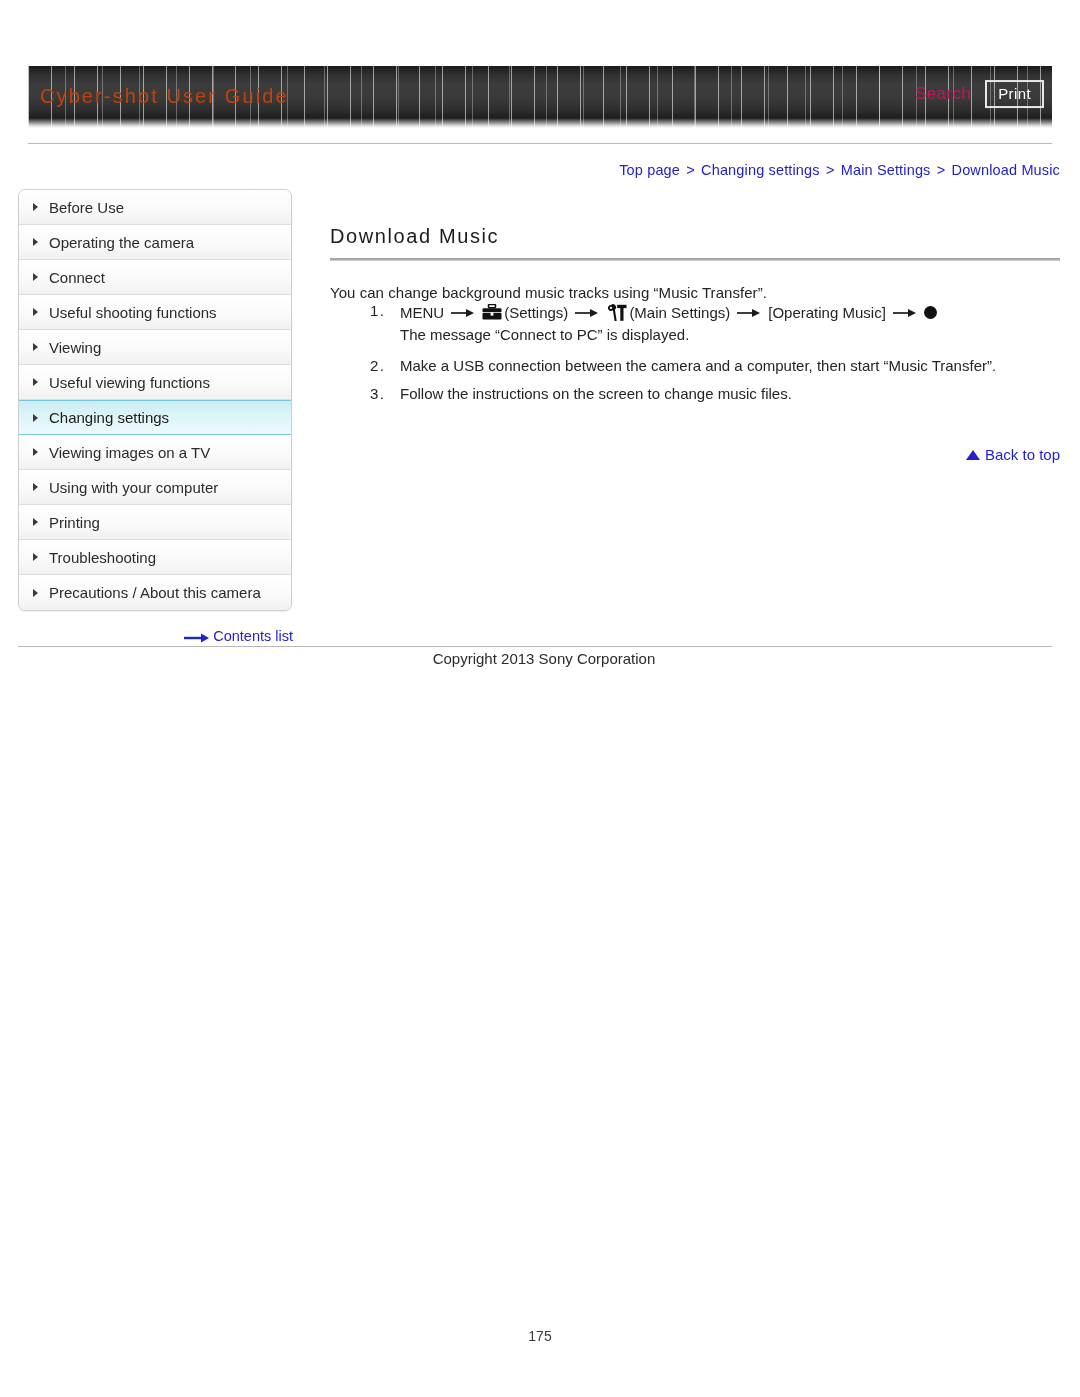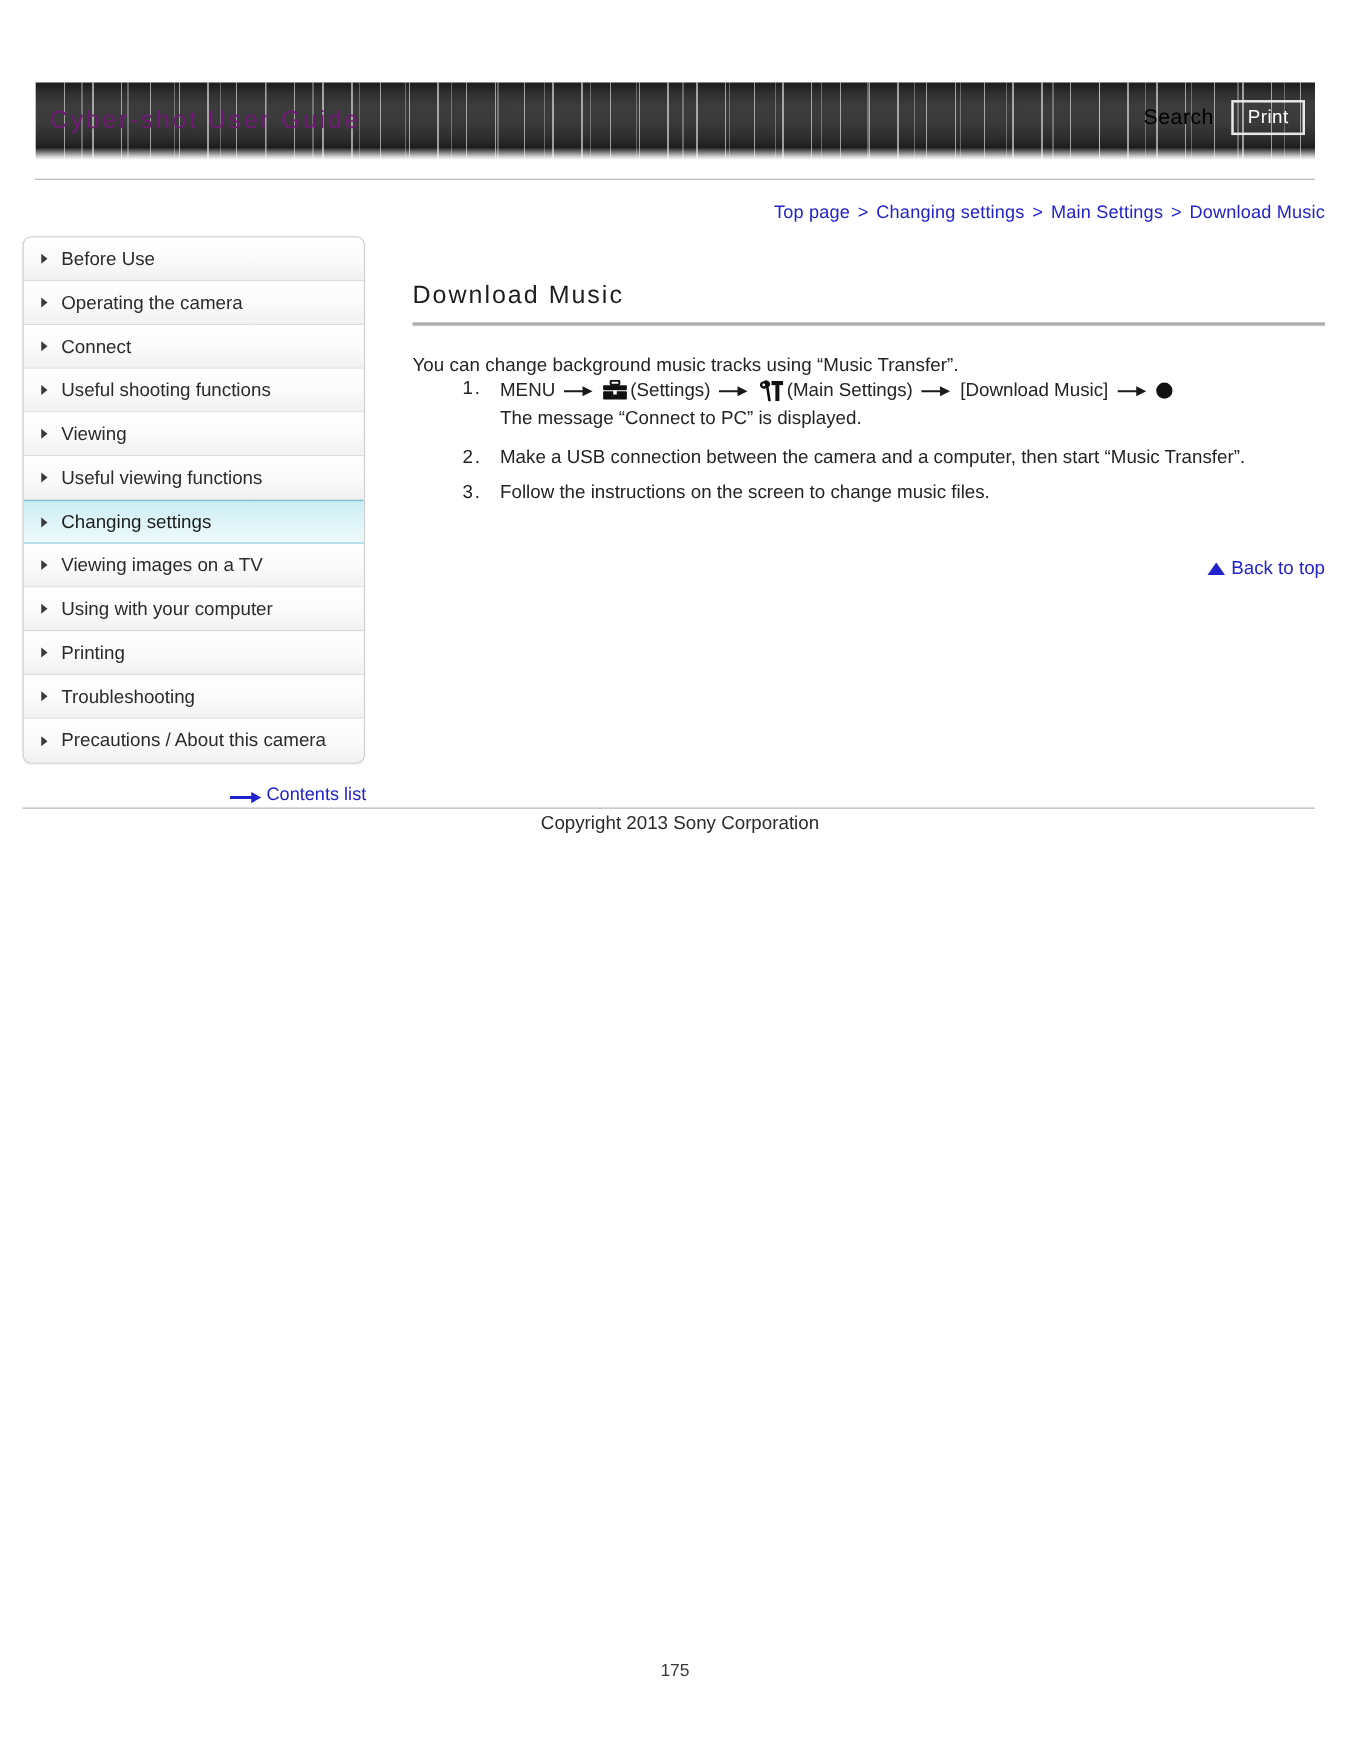--- a/index.html
+++ b/index.html
@@ -36,37 +36,37 @@
         rgba(255,255,255,0) 1px, rgba(255,255,255,0) 37px),
       linear-gradient(to bottom,
         #1b1b1b 0%, #303030 14%, #3c3c3c 30%, #3a3a3a 52%,
         #2e2e2e 70%, #1e1e1e 84%, #d8d8d8 96%, #ffffff 100%);
   }
   .header-title {
     position: absolute;
     left: 12px;
     top: 50%;
     transform: translateY(-52%);
-    color: #701a75;
+    color: #c2410c;
     font-size: 20px;
     letter-spacing: 2.1px;
     white-space: nowrap;
     font-weight: 400;
   }
   .header-actions {
     position: absolute;
     right: 8px;
     top: 50%;
     transform: translateY(-60%);
     display: flex;
     align-items: center;
     gap: 14px;
   }
   .btn-search {
-    color: #000000;
+    color: #be185d;
     font-size: 17px;
     letter-spacing: 0.4px;
     background: transparent;
     border: none;
     padding: 0;
     cursor: pointer;
     font-family: inherit;
   }
   .btn-print {
     color: #ffffff;
@@ -404,21 +404,21 @@
               <rect x="14.3" y="3.8" width="3.2" height="13.0" fill="#111"></rect>
             </svg>
           </span>
           <span>(Main Settings)</span>
           <span class="arrow-glyph">
             <svg width="24" height="12" viewBox="0 0 24 12">
               <line x1="0" y1="6" x2="17" y2="6" stroke="#1a1a1a" stroke-width="1.7"></line>
               <polygon points="15,2 23,6 15,10" fill="#1a1a1a"></polygon>
             </svg>
           </span>
-          <span>[Download Music]</span>
+          <span>[Operating Music]</span>
           <span class="arrow-glyph">
             <svg width="24" height="12" viewBox="0 0 24 12">
               <line x1="0" y1="6" x2="17" y2="6" stroke="#1a1a1a" stroke-width="1.7"></line>
               <polygon points="15,2 23,6 15,10" fill="#1a1a1a"></polygon>
             </svg>
           </span>
           <span class="dot-icon"></span>
         </span>
         <span class="step-sub">The message “Connect to PC” is displayed.</span>
       </span>

